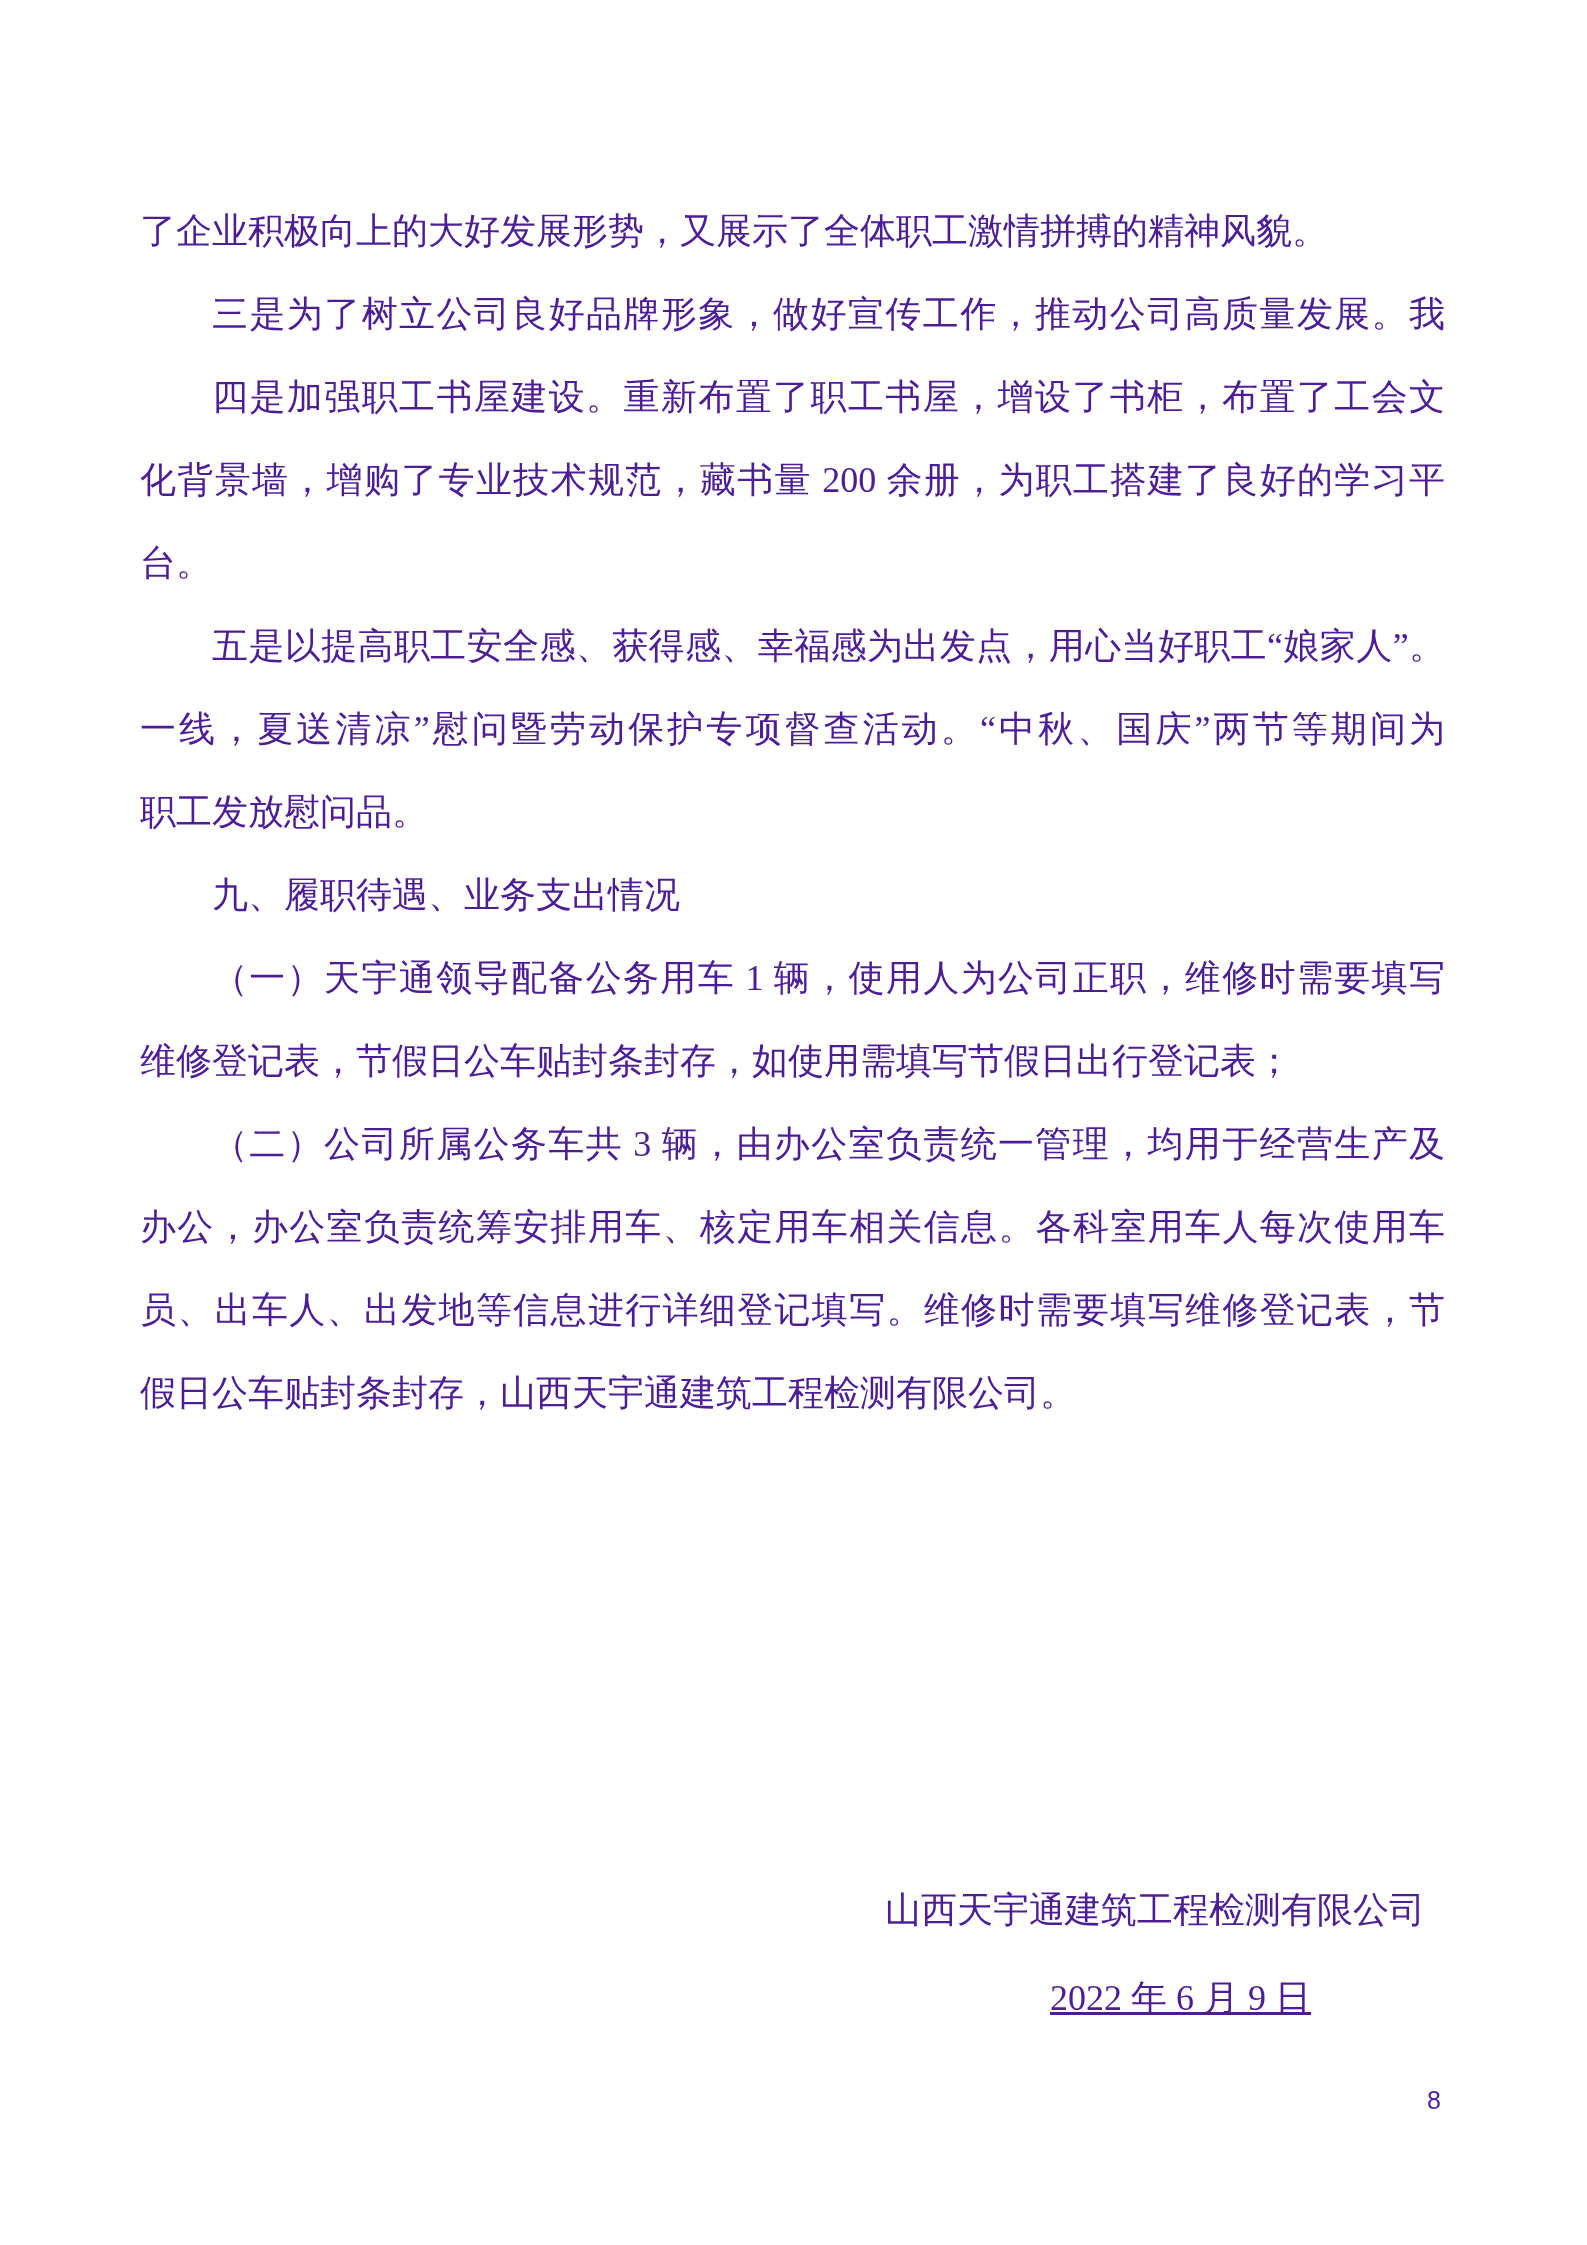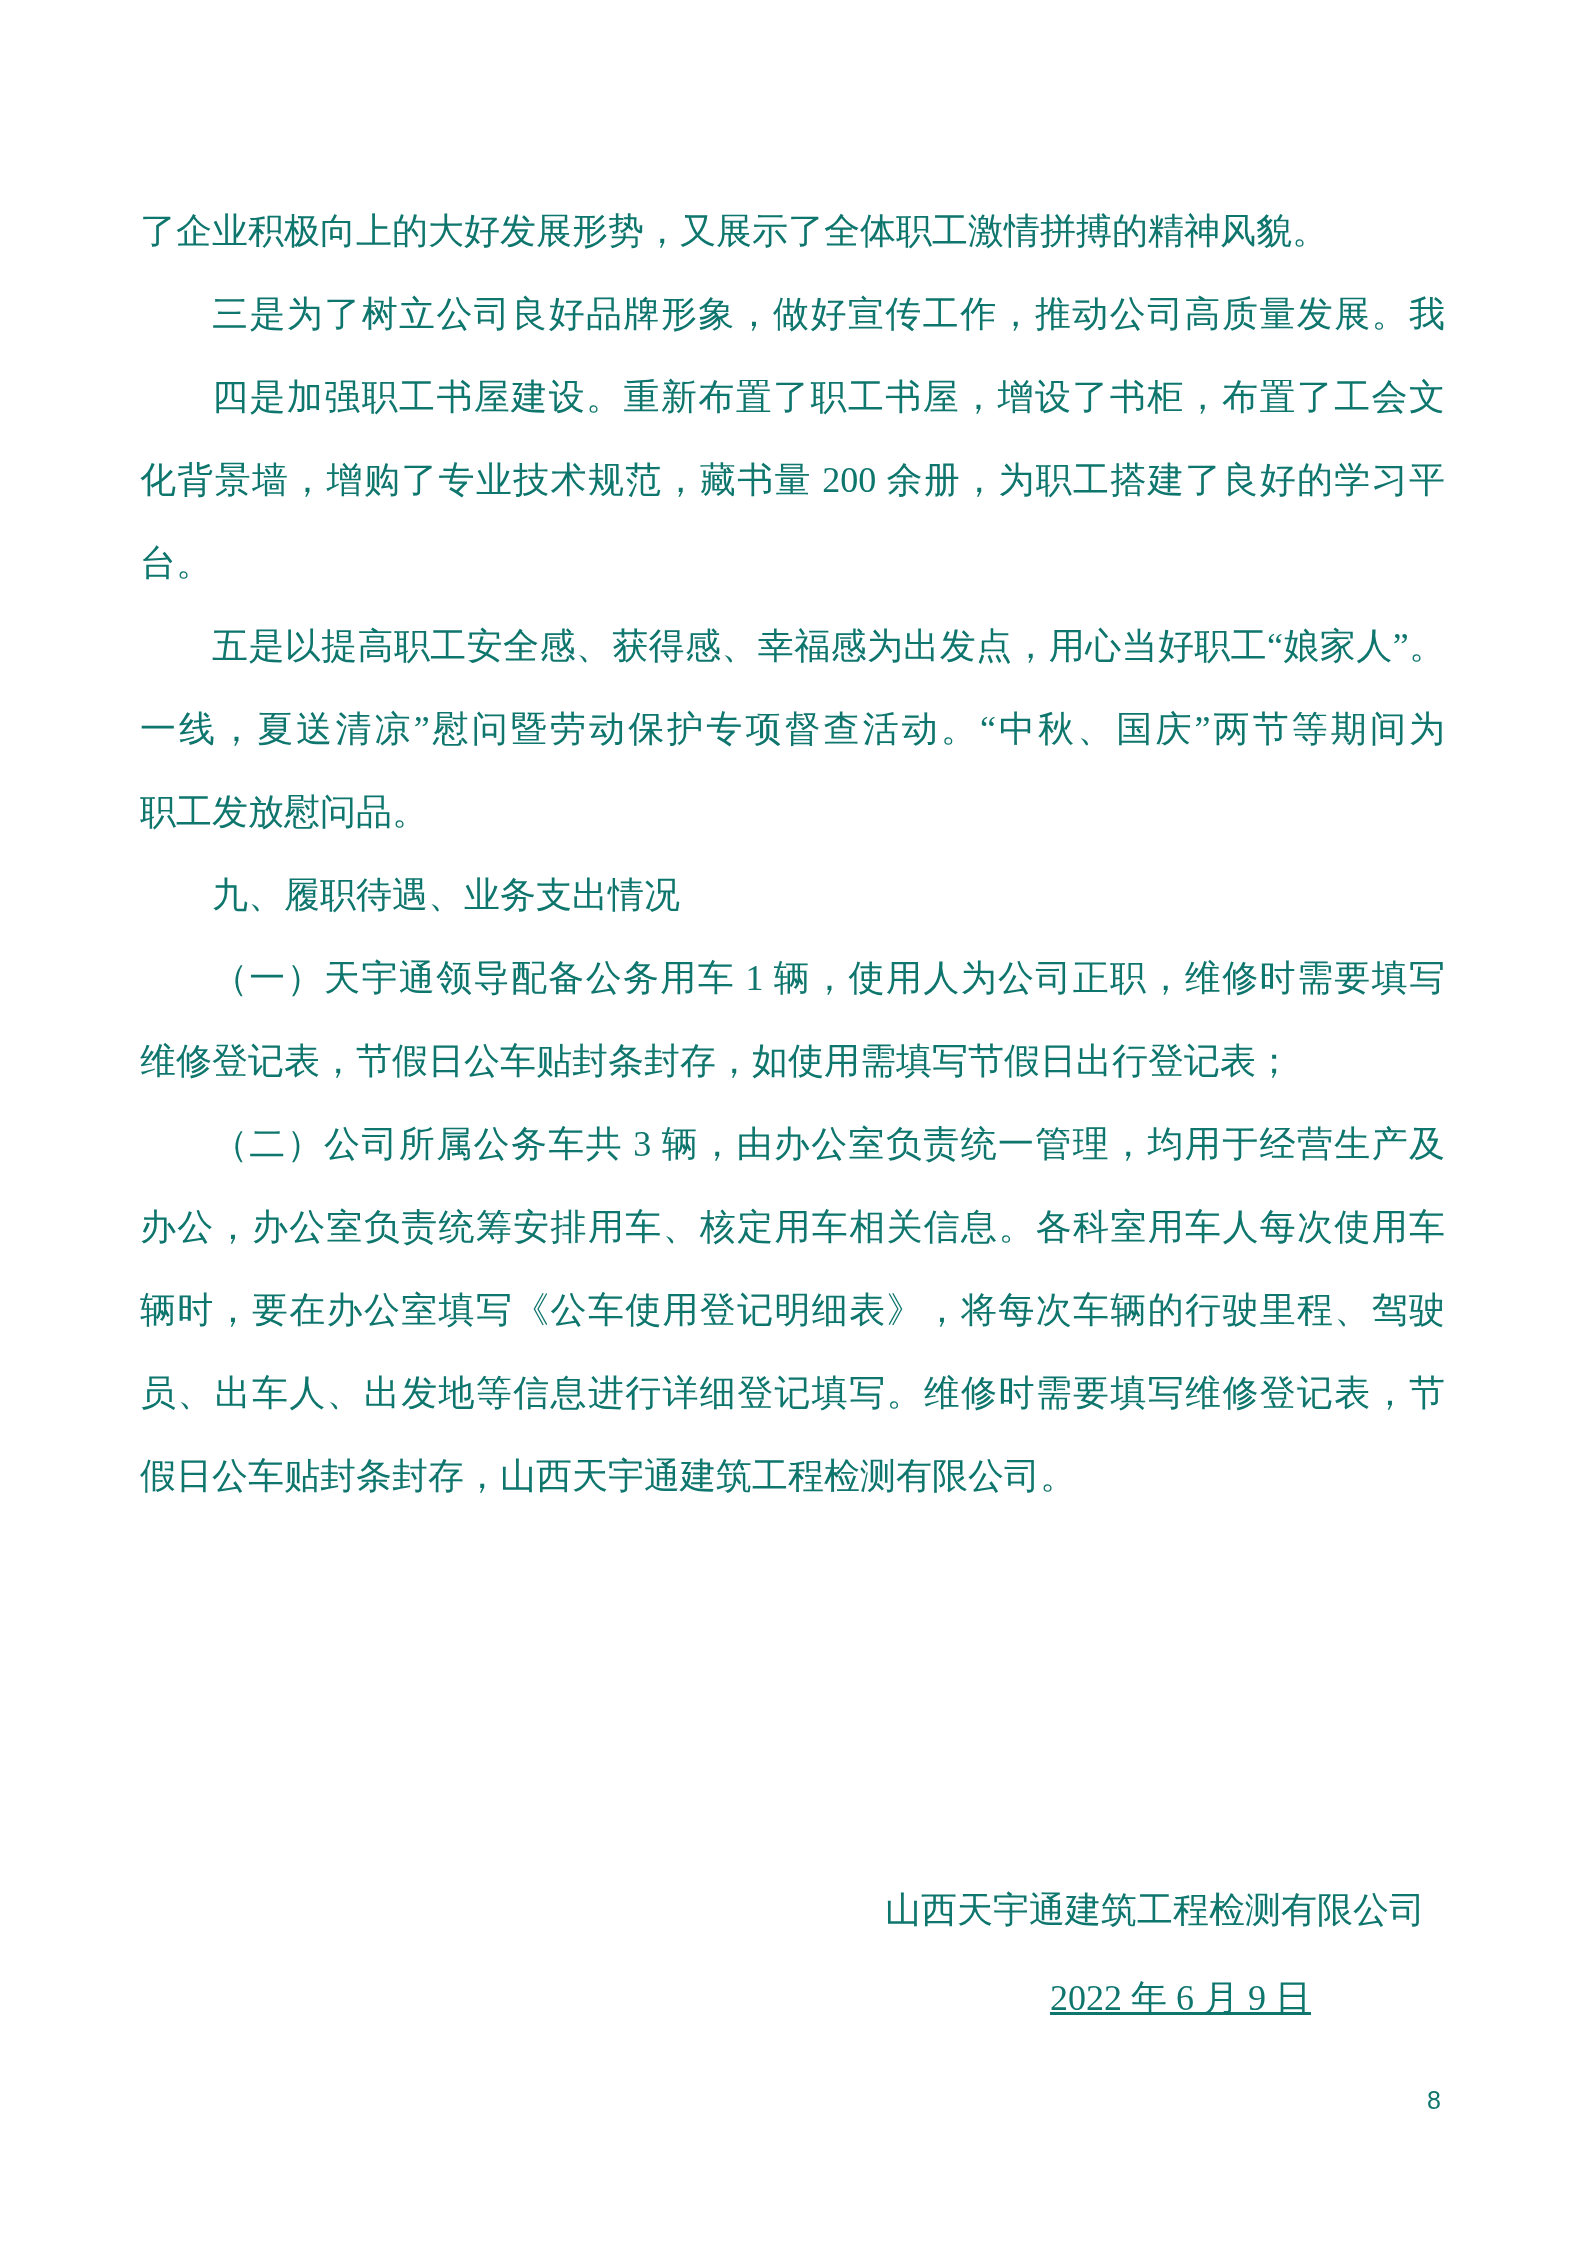--- a/index.html
+++ b/index.html
@@ -6,21 +6,21 @@
     margin: 0;
     padding: 0;
     background: #e8e8e8;
   }
   .page {
     position: relative;
     width: 1587px;
     height: 2245px;
     margin: 0 auto;
     background: #ffffff;
-    color: #0f766e;
+    color: #4c1d95;
     font-family: "Liberation Serif", "DejaVu Serif", serif;
     overflow: hidden;
   }
   .body-text {
     position: absolute;
     left: 140px;
     top: 190px;
     width: 1305px;
     font-size: 36px;
   }
@@ -67,21 +67,20 @@
       <div class="line full">化背景墙，增购了专业技术规范，藏书量 200 余册，为职工搭建了良好的学习平</div>
       <div class="line">台。</div>
       <div class="line full indent">五是以提高职工安全感、获得感、幸福感为出发点，用心当好职工“娘家人”。</div>
       <div class="line full">一线，夏送清凉”慰问暨劳动保护专项督查活动。“中秋、国庆”两节等期间为</div>
       <div class="line">职工发放慰问品。</div>
       <div class="line indent">九、履职待遇、业务支出情况</div>
       <div class="line full indent">（一）天宇通领导配备公务用车 1 辆，使用人为公司正职，维修时需要填写</div>
       <div class="line">维修登记表，节假日公车贴封条封存，如使用需填写节假日出行登记表；</div>
       <div class="line full indent">（二）公司所属公务车共 3 辆，由办公室负责统一管理，均用于经营生产及</div>
       <div class="line full">办公，办公室负责统筹安排用车、核定用车相关信息。各科室用车人每次使用车</div>
-      <div class="line full">辆时，要在办公室填写《公车使用登记明细表》，将每次车辆的行驶里程、驾驶</div>
       <div class="line full">员、出车人、出发地等信息进行详细登记填写。维修时需要填写维修登记表，节</div>
       <div class="line">假日公车贴封条封存，山西天宇通建筑工程检测有限公司。</div>
     </div>
 
 
   <div class="sig-line sig-company">山西天宇通建筑工程检测有限公司</div>
 
   <div class="sig-line sig-date">2022 年 6 月 9 日</div>
 
   <div class="page-number">8</div>

